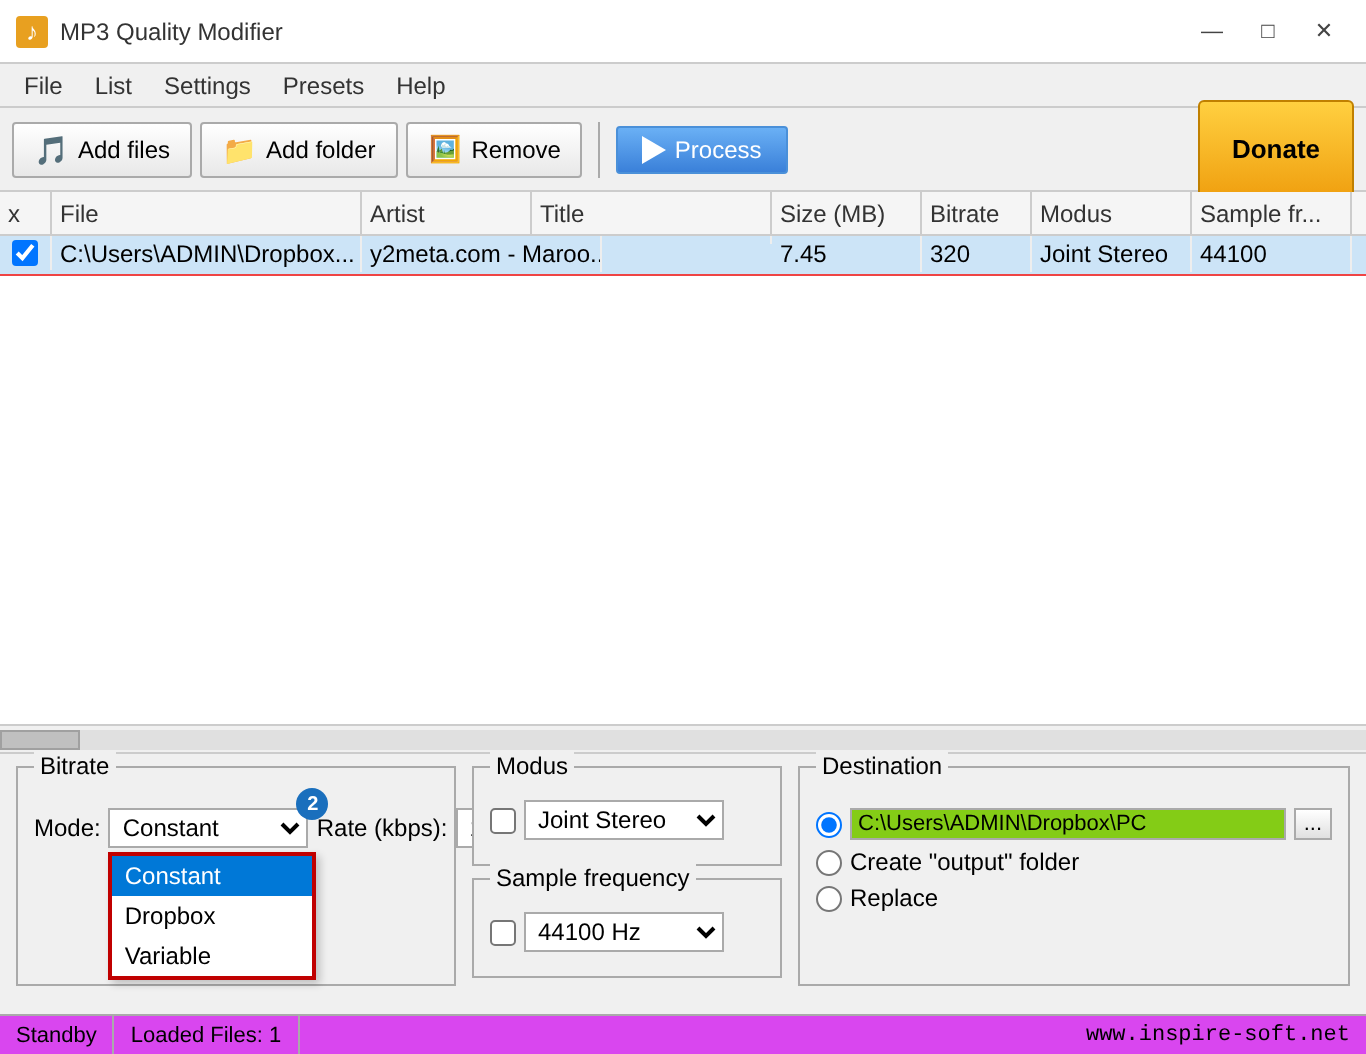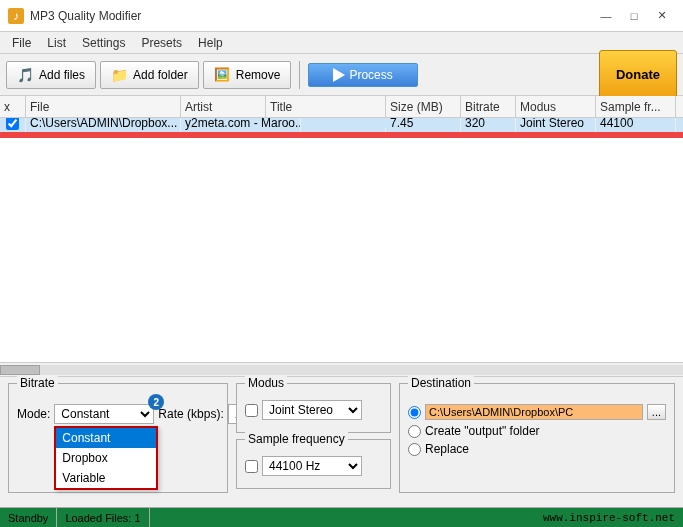--- a/index.html
+++ b/index.html
@@ -51,21 +51,21 @@
       background: linear-gradient(to bottom, #ffffff, #e8e8e8);
       cursor: pointer;
       border-radius: 2px;
       font-size: 12px;
     }
     .toolbar-separator { width: 1px; height: 28px; background: #aaa; margin: 0 4px; }
     .process-btn {
       display: flex;
       align-items: flex-end;
       gap: 4px;
-      padding: 4px 24px;
+      padding: 4px 12px;
       border: 1px solid #4a90d9;
       background: linear-gradient(to bottom, #6ab0f5, #3a80d9);
       cursor: pointer;
       border-radius: 2px;
       font-size: 12px;
       color: white;
     }
     .donate-btn {
       margin-left: auto;
       padding: 16px 16px;
@@ -111,23 +111,23 @@
     .col-title { width: 120px; }
     .col-artist { width: 85px; }
     .col-size { width: 75px; }
     .col-bitrate { width: 55px; }
     .col-modus { width: 80px; }
     .col-sample { width: 80px; }
 
     .file-list-body { flex: 1; overflow-y: auto; overflow-x: hidden; }
     .file-row {
       display: flex;
-      align-items: flex-end;
+      align-items: flex-start;
       height: 20px;
-      border-bottom: 6px solid #ef4444;
+      border-bottom: 1px solid #ef4444;
     }
     .file-row.selected { background: #cce4f7; }
     .file-cell {
       padding: 2px 4px;
       border-right: 1px solid #eee;
       overflow: hidden;
       white-space: nowrap;
       font-size: 12px;
     }
     .scrollbar-area {
@@ -232,25 +232,25 @@
       display: flex;
       align-items: center;
       justify-content: center;
       font-size: 10px;
       font-weight: bold;
     }
 
     
     .radio-row { display: flex; align-items: center; gap: 4px; margin-top: 4px; }
     .radio-row:first-of-type { margin-top: 14px; }
-    .dest-input { flex: 1; font-size: 11px; border: 1px solid #aaa; padding: 1px 3px; background: #fdba74; width: 80px; }
+    .dest-input { flex: 1; font-size: 11px; border: 1px solid #aaa; padding: 1px 3px; background: #84cc16; width: 80px; }
 
     
     .status-bar {
-      background: #15803d;
+      background: #d946ef;
       border-top: 1px solid #aaa;
       display: flex;
       height: 20px;
       align-items: flex-end;
     }
     .status-cell {
       padding: 2px 8px;
       border-right: 1px solid #aaa;
       font-size: 11px;
       height: 100%;

